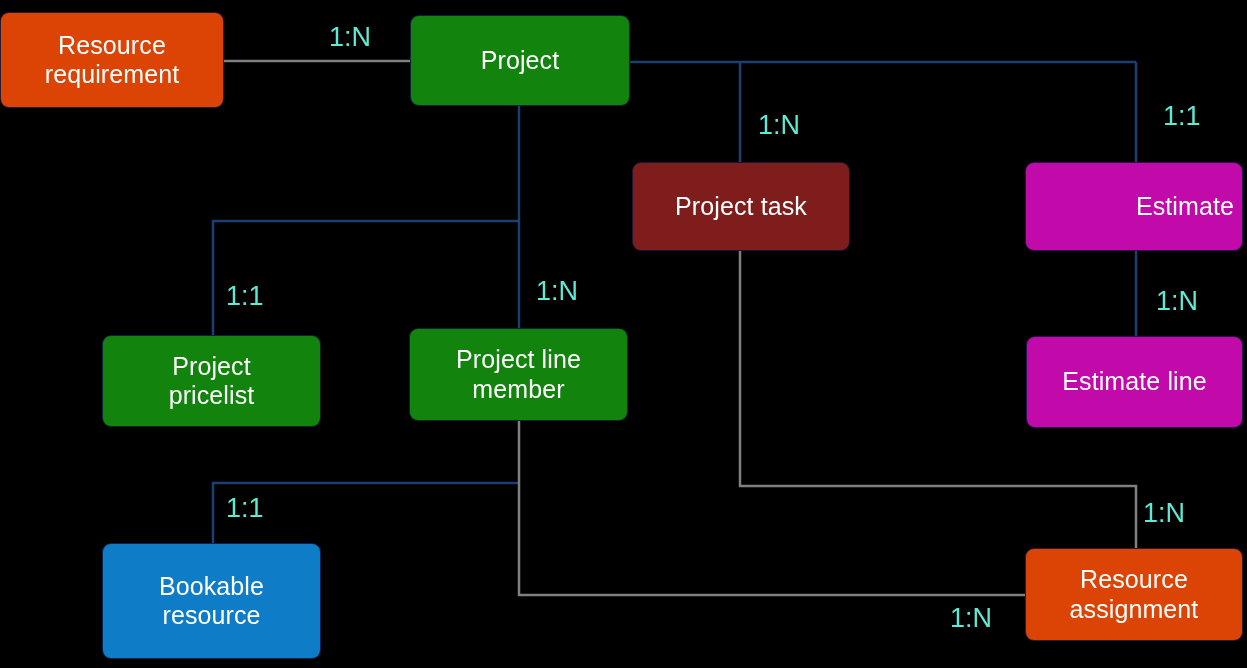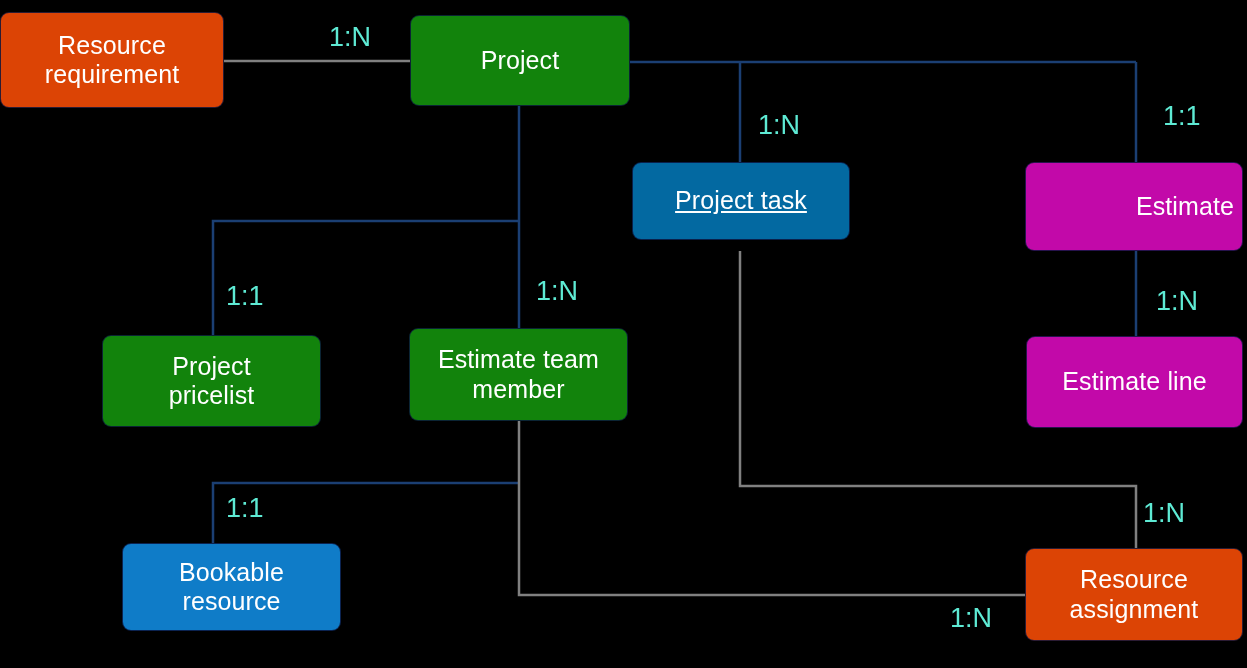--- a/index.html
+++ b/index.html
@@ -83,43 +83,43 @@
 
   <div class="node" style="left:0px; top:12px; width:224px; height:96px; background:#DC4405;">
     <span class="node-label">Resource
 requirement</span>
   </div>
 
   <div class="node" style="left:410px; top:15px; width:220px; height:91px; background:#12830C;">
     <span class="node-label">Project</span>
   </div>
 
-  <div class="node" style="left:632px; top:162px; width:218px; height:78px; background:#0369a1;text-decoration:underline;">
+  <div class="node" style="left:632px; top:162px; width:218px; height:89px; background:#7f1d1d;">
     <span class="node-label">Project task</span>
   </div>
 
   <div class="node" style="left:1025px; top:162px; width:218px; height:89px; background:#C209A9;justify-content:flex-end;">
     <span class="node-label">Estimate</span>
   </div>
 
   <div class="node" style="left:102px; top:335px; width:219px; height:92px; background:#12830C;">
     <span class="node-label">Project
 pricelist</span>
   </div>
 
   <div class="node" style="left:409px; top:328px; width:219px; height:93px; background:#12830C;">
-    <span class="node-label">Estimate team
+    <span class="node-label">Project line
 member</span>
   </div>
 
   <div class="node" style="left:1026px; top:336px; width:217px; height:92px; background:#C209A9;">
     <span class="node-label">Estimate line</span>
   </div>
 
-  <div class="node" style="left:102px; top:543px; width:219px; height:88px; background:#0F7CC8;margin-left:20px;">
+  <div class="node" style="left:102px; top:543px; width:219px; height:116px; background:#0F7CC8;">
     <span class="node-label">Bookable
 resource</span>
   </div>
 
   <div class="node" style="left:1025px; top:548px; width:218px; height:93px; background:#DC4405;">
     <span class="node-label">Resource
 assignment</span>
   </div>
 
   <div class="edge-label" style="left:329px; top:24px;">1:N</div>

